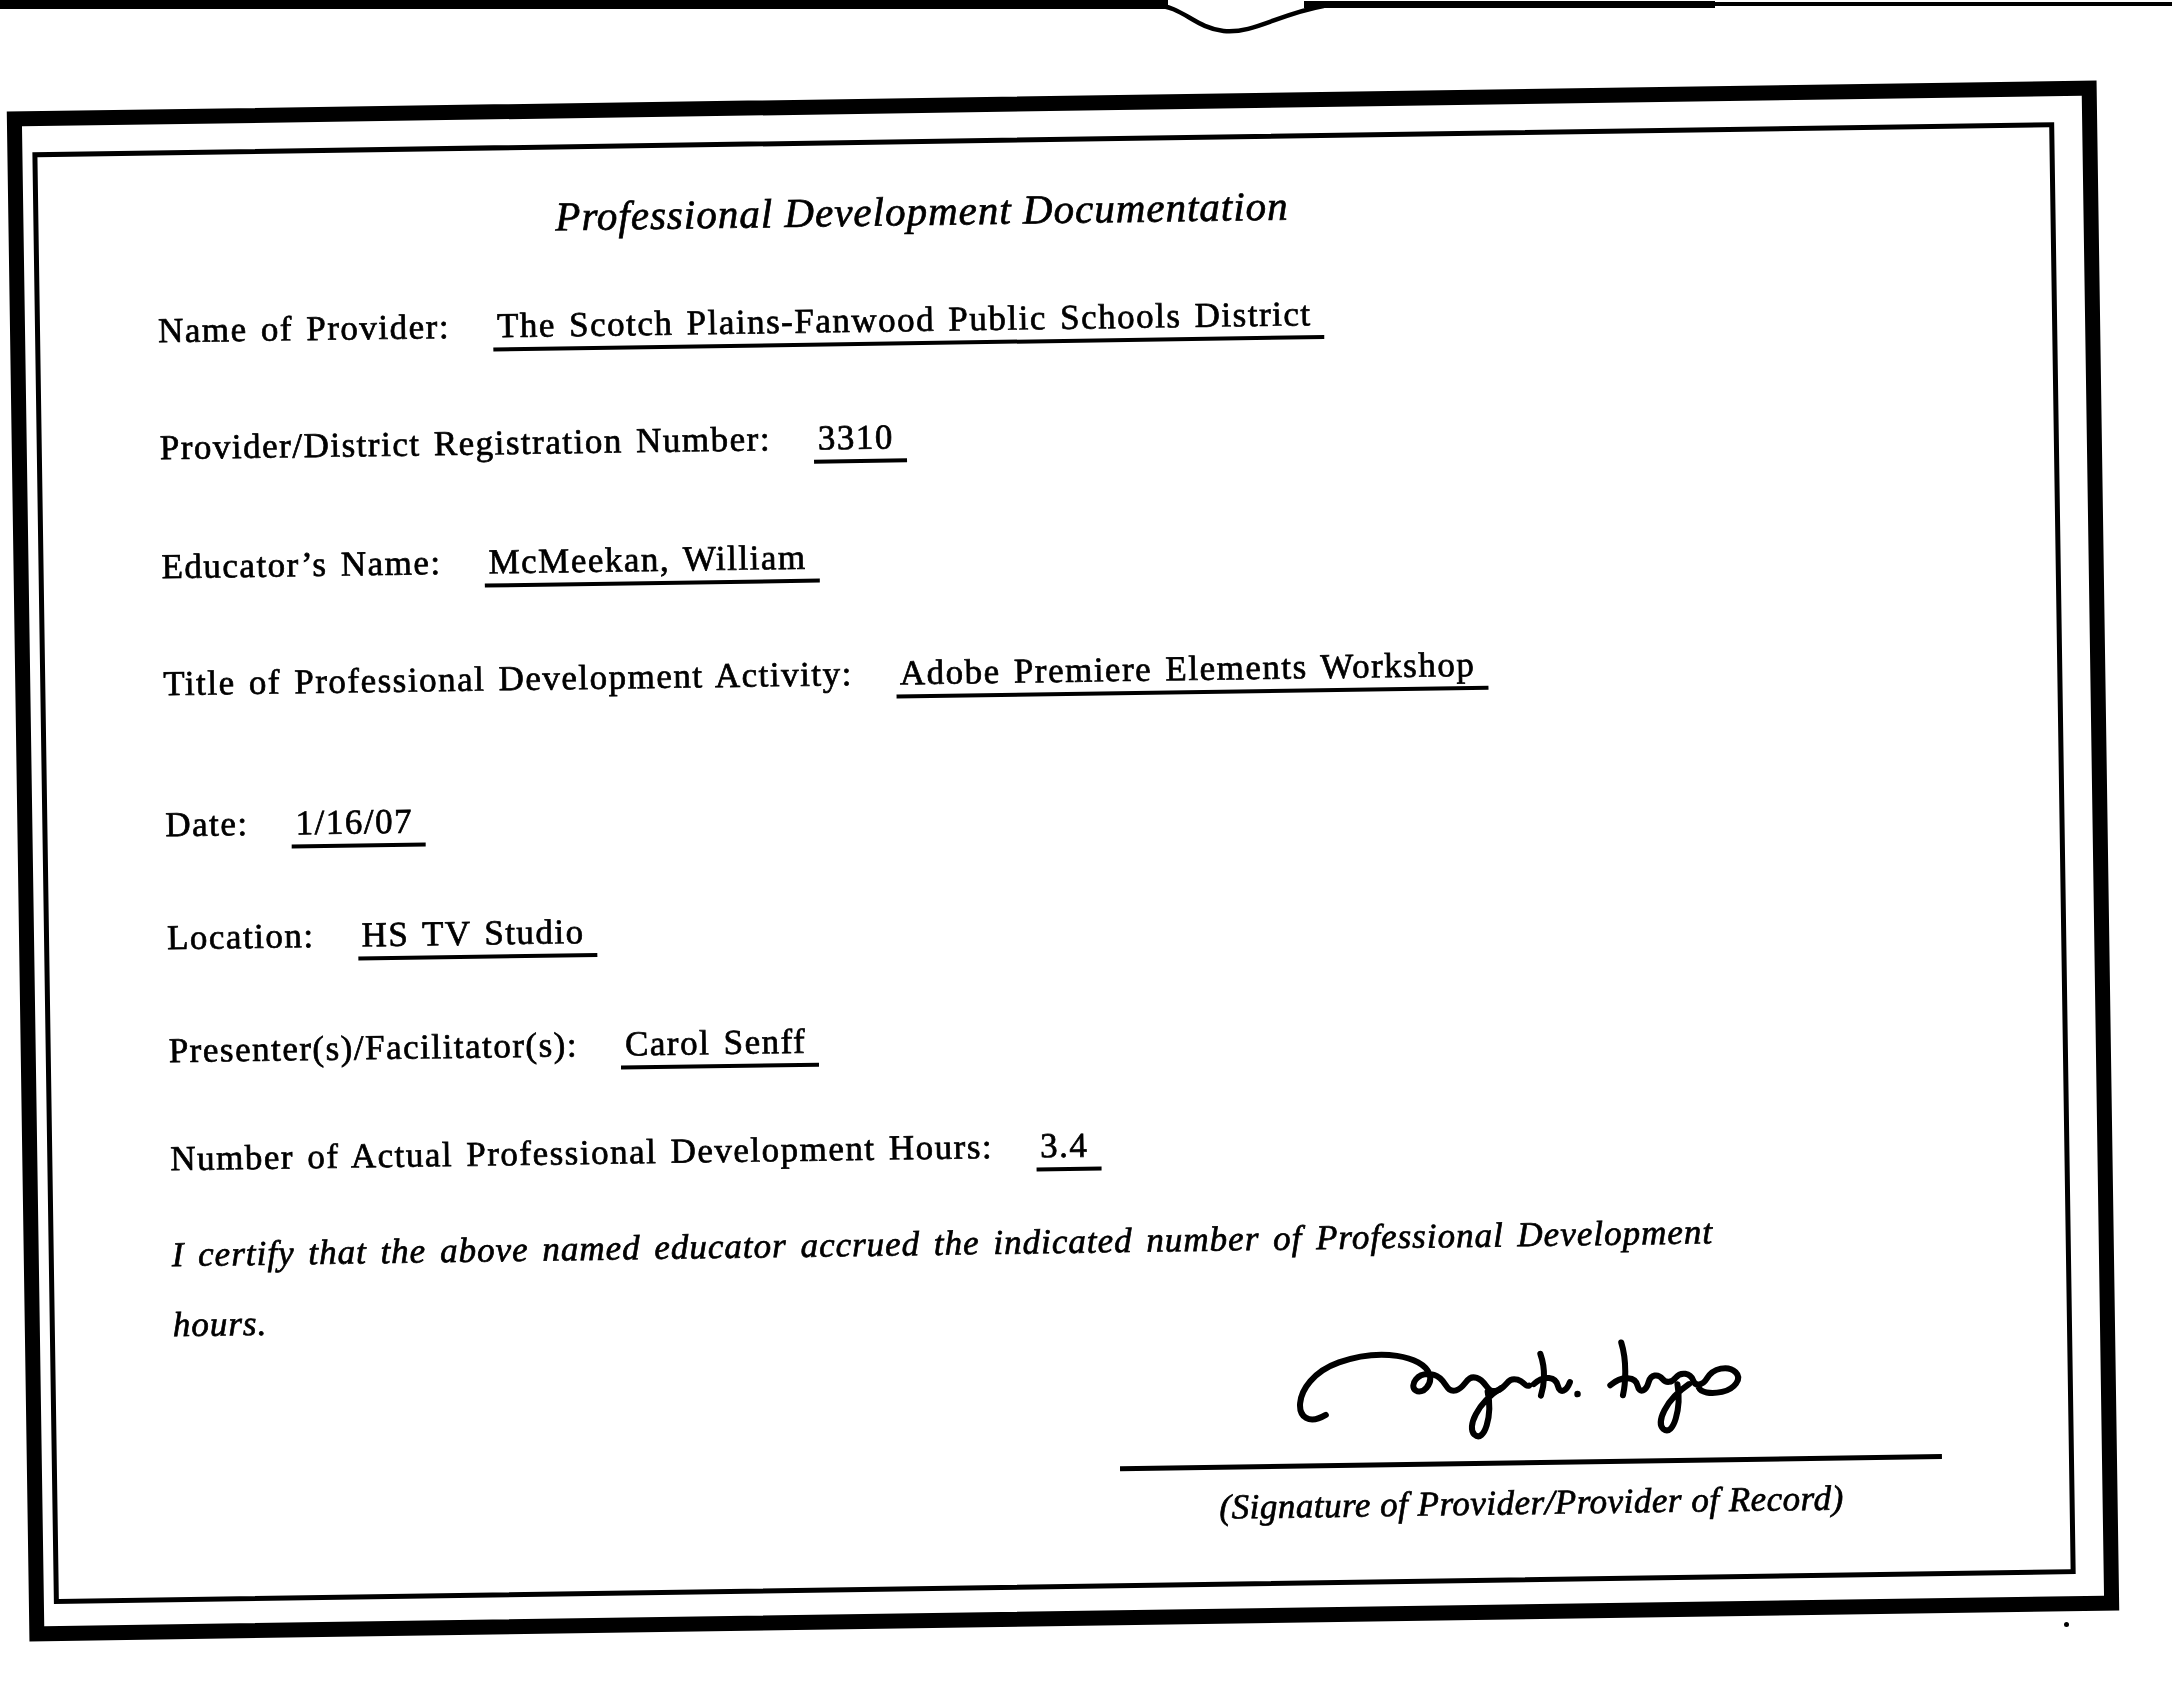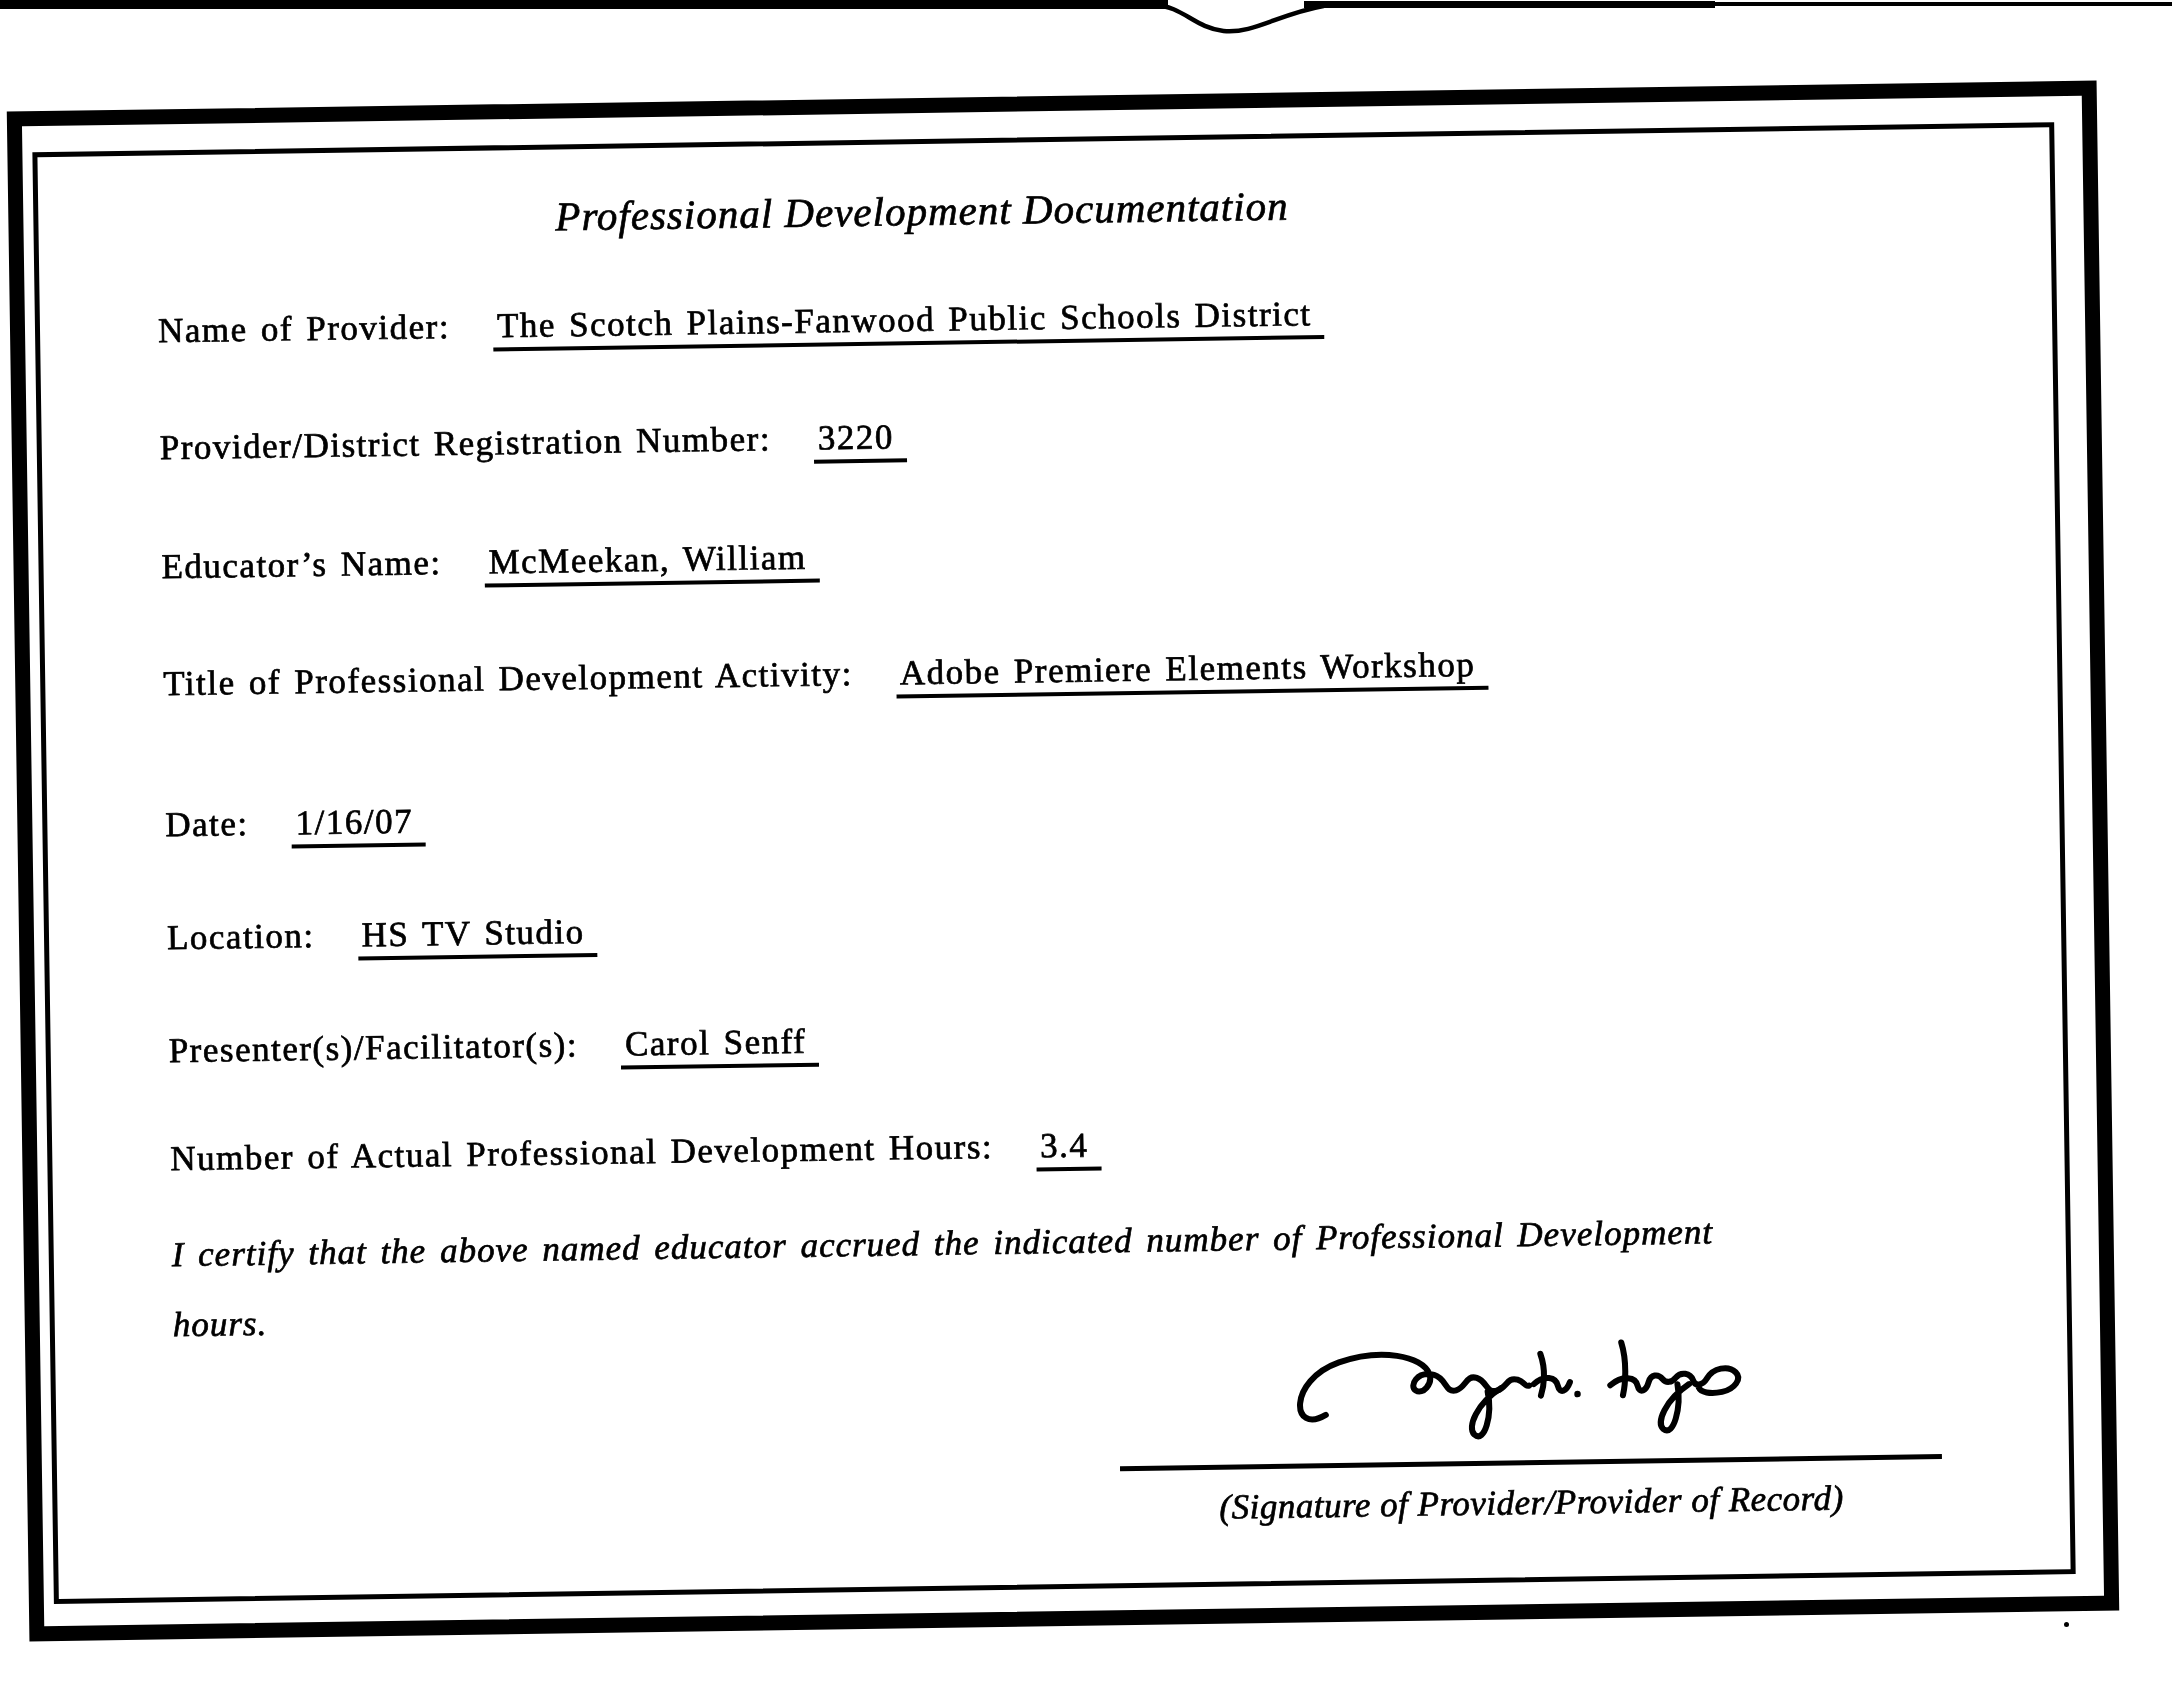--- a/index.html
+++ b/index.html
@@ -138,21 +138,21 @@
 
     <div class="title doc-text">Professional Development Documentation</div>
 
     <div class="row row-0">
       <span class="doc-text">Name of Provider:</span>
       <span class="field-value doc-text">The Scotch Plains-Fanwood Public Schools District</span>
     </div>
 
     <div class="row row-1">
       <span class="doc-text">Provider/District Registration Number:</span>
-      <span class="field-value doc-text">3220</span>
+      <span class="field-value doc-text">3310</span>
     </div>
 
     <div class="row row-2">
       <span class="doc-text">Educator’s Name:</span>
       <span class="field-value doc-text">McMeekan, William</span>
     </div>
 
     <div class="row row-3">
       <span class="doc-text">Title of Professional Development Activity:</span>
       <span class="field-value doc-text">Adobe Premiere Elements Workshop</span>

